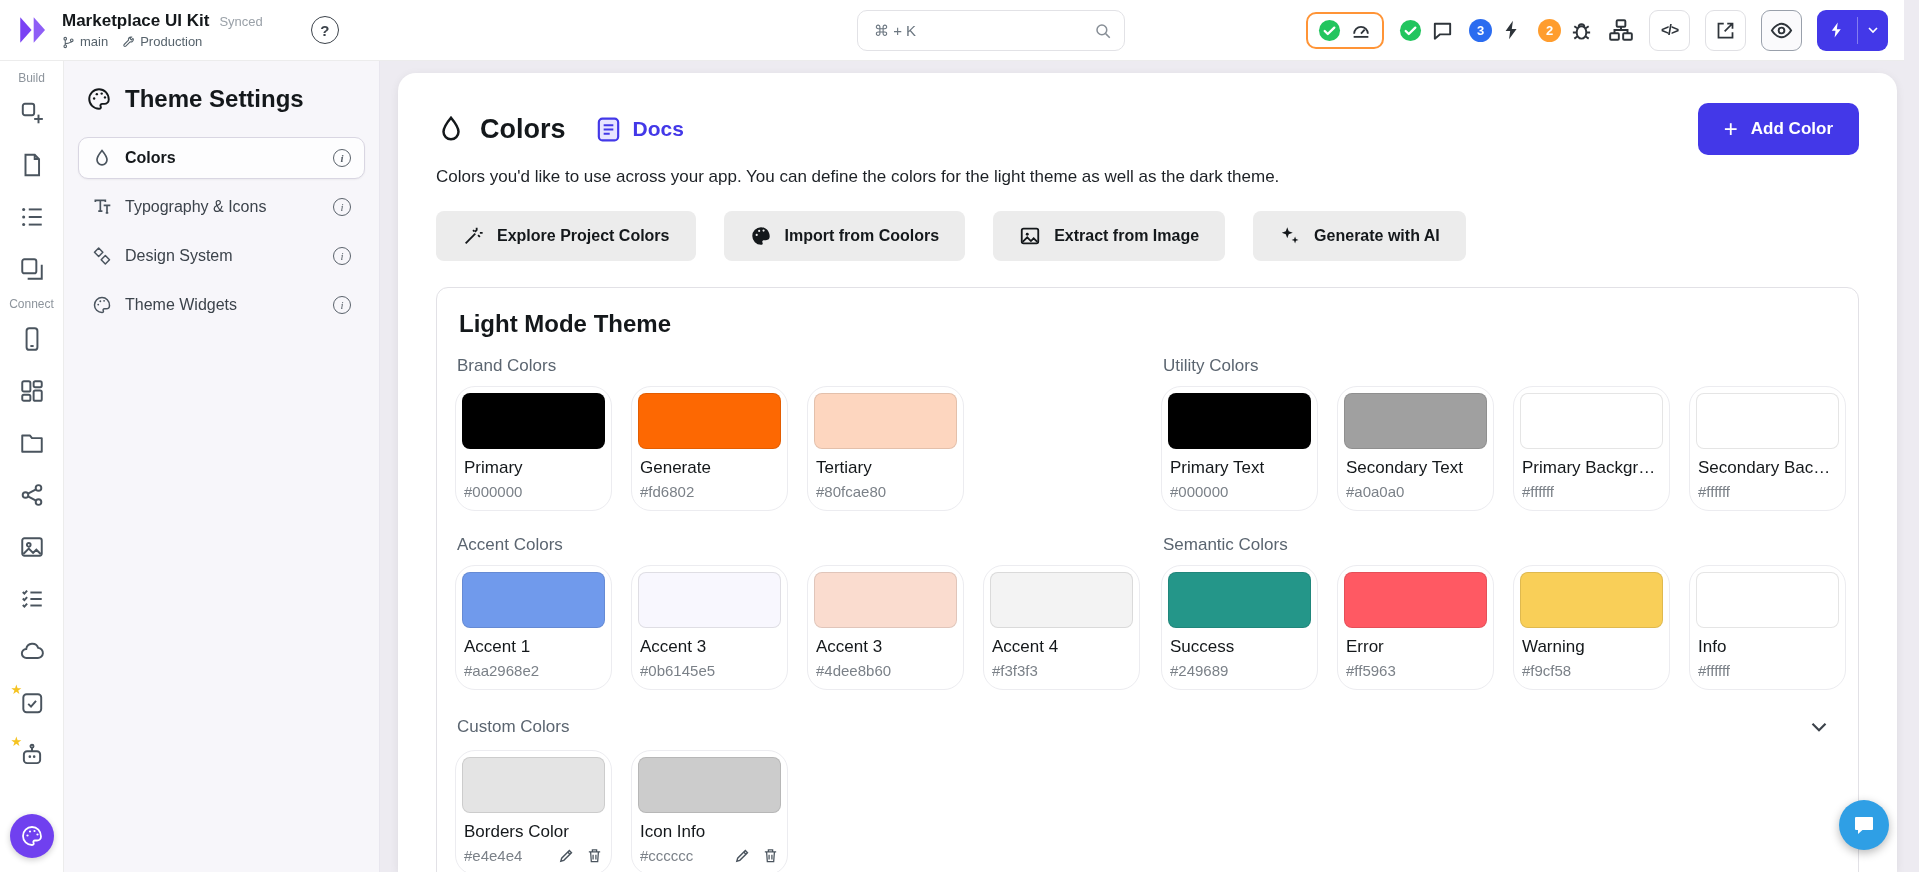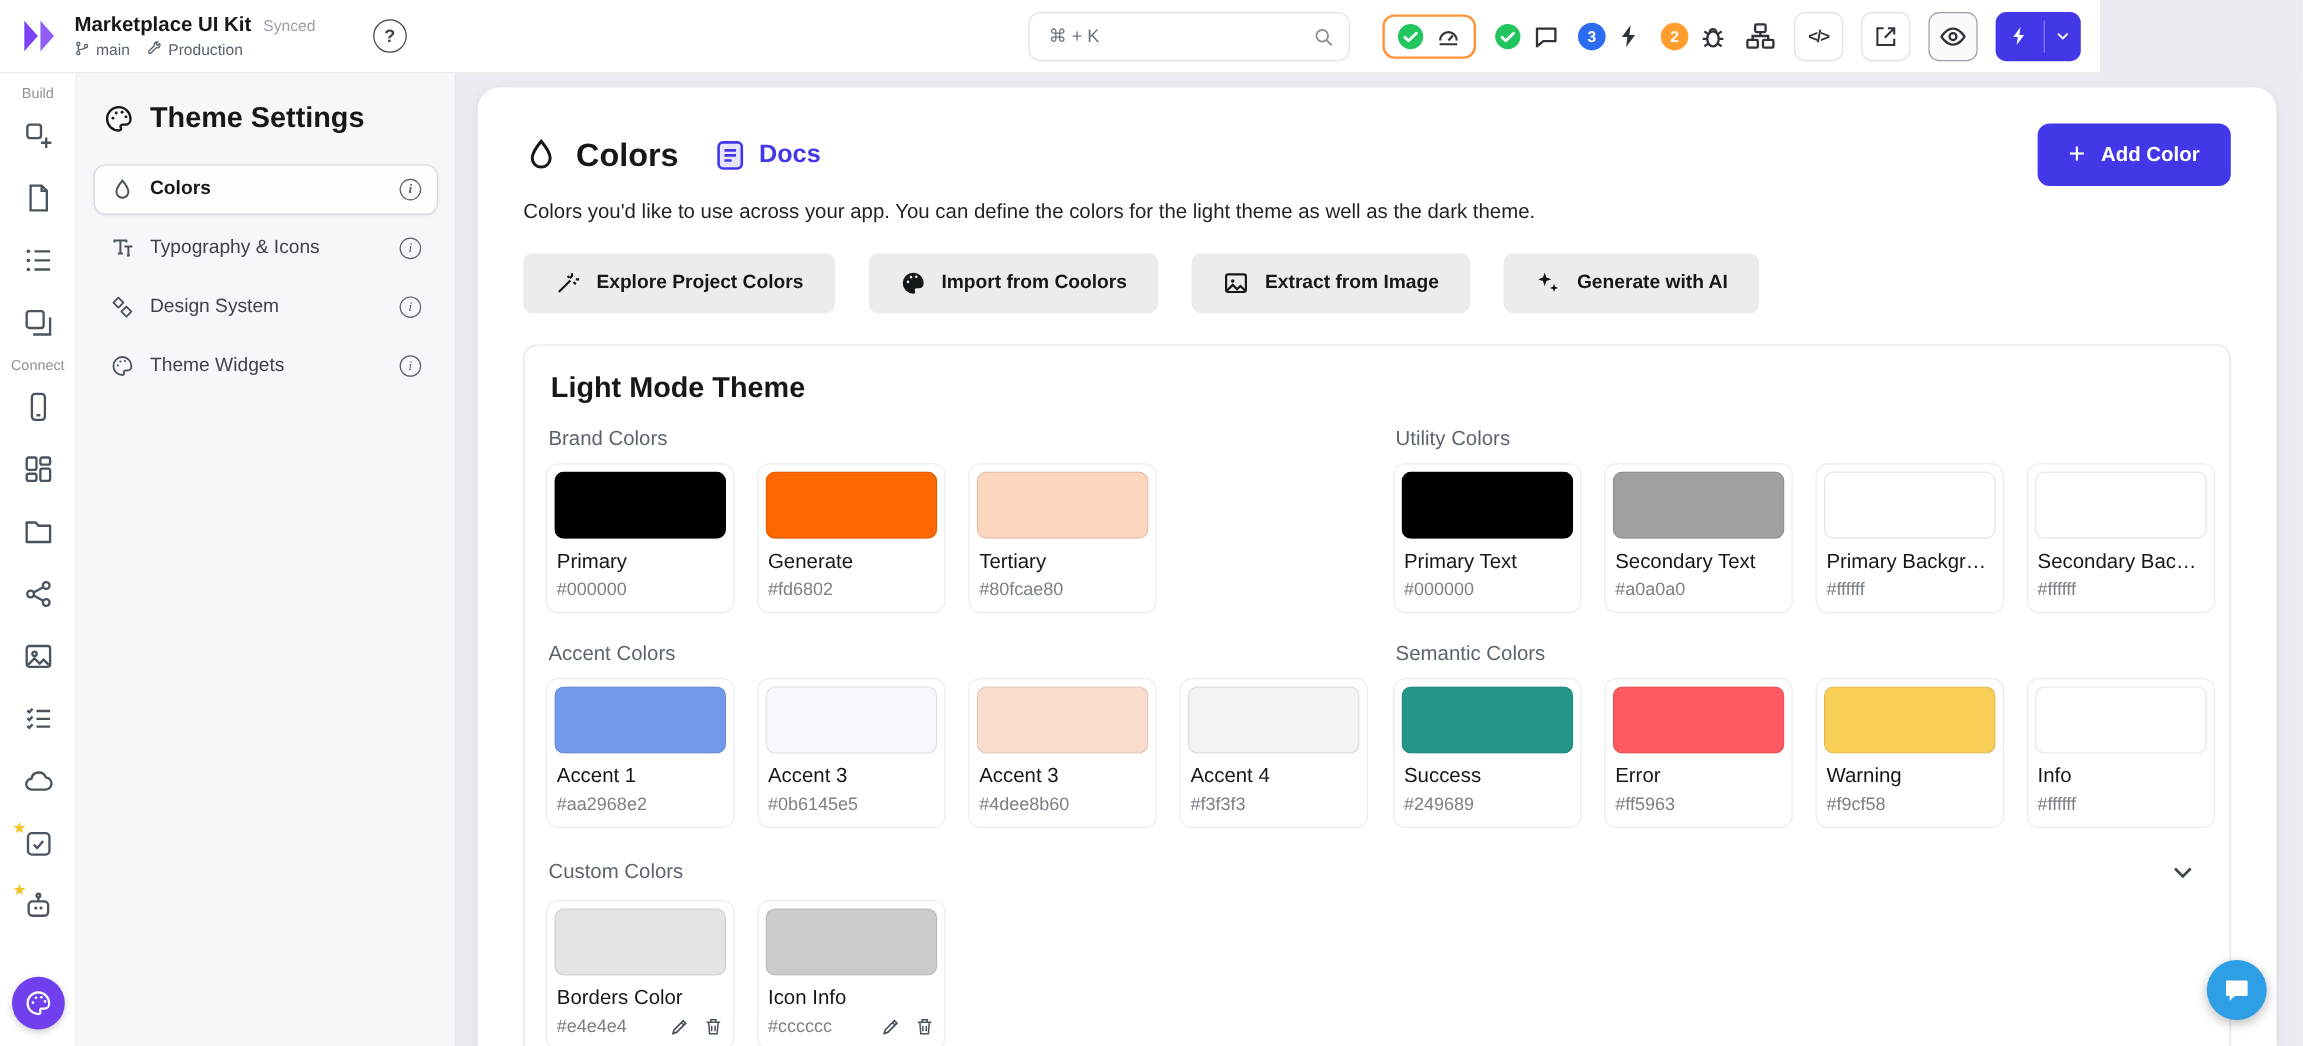--- a/index.html
+++ b/index.html
@@ -1,28 +1,28 @@
 <!DOCTYPE html>
 <html><head>
 <meta charset="utf-8">
 <style>
   *{box-sizing:border-box;margin:0;padding:0}
   html,body{width:1919px;height:872px}
   body{position:relative;overflow:hidden;font-family:"Liberation Sans",sans-serif;background:#edebf1;color:#14181b}
   svg{display:block}
 
   
-  .topbar{position:absolute;top:0;left:0;width:1750px;height:61px;background:#fff;border-bottom:1px solid #ececec;display:flex;align-items:center;padding:0 16px;z-index:30}
+  .topbar{position:absolute;top:0;left:0;width:1904px;height:61px;background:#fff;border-bottom:1px solid #ececec;display:flex;align-items:center;padding:0 16px;z-index:30}
   .logo{width:34px;height:34px;margin-right:12px;cursor:pointer}
   .title-block{display:flex;flex-direction:column;gap:3px}
   .title-row{display:flex;align-items:baseline;gap:10px}
   .project-title{font-size:17px;font-weight:700;color:#14181b}
   .synced{font-size:13px;color:#9aa1a8}
   .meta-row{display:flex;align-items:center;gap:14px;font-size:13px;color:#57636c}
-  .meta-item{display:flex;align-items:flex-start;gap:5px}
+  .meta-item{display:flex;align-items:flex-end;gap:5px}
   .help-btn{width:28px;height:28px;border:1.8px solid #3c434b;border-radius:50%;display:flex;align-items:center;justify-content:center;font-size:15px;font-weight:700;color:#3c434b;margin-left:48px;cursor:pointer;background:#fff}
   .search-box{position:absolute;left:857px;top:10px;width:268px;height:41px;border:1px solid #e2e2e6;border-radius:10px;display:flex;align-items:center;padding:0 12px 0 16px;background:#fff}
   .search-box input{border:none;outline:none;flex:1;font-size:15px;color:#57636c;font-family:inherit;background:transparent}
   .search-box input::placeholder{color:#6b7680;opacity:1}
   .right-cluster{margin-left:auto;display:flex;align-items:center;gap:15px}
   .status-group{display:flex;align-items:center;gap:9px}
   .status-pill{display:flex;align-items:center;gap:9px;border:2px solid #ff9436;border-radius:10px;padding:5px 10px}
   .badge{width:23px;height:23px;border-radius:50%;color:#fff;font-size:13px;font-weight:700;display:flex;align-items:center;justify-content:center;flex:none}
   .badge.blue{background:#2b6cf0}
   .badge.orange{background:#ff9d2e}
@@ -63,21 +63,21 @@
   .add-btn{margin-left:auto;height:52px;background:#4338e8;color:#fff;border:none;border-radius:10px;font-size:17px;font-weight:700;display:flex;align-items:center;gap:13px;padding:0 26px;font-family:inherit;cursor:pointer}
   .add-plus{font-size:24px;font-weight:400;line-height:1}
   .subtitle{font-size:17px;color:#1d2126;margin:2px 0 24px}
   .actions-row{display:flex;gap:28px;margin-bottom:26px}
   .action-btn{height:50px;background:#ececec;border:none;border-radius:8px;display:flex;align-items:center;gap:13px;padding:0 26px;font-size:16px;font-weight:700;color:#14181b;font-family:inherit;cursor:pointer}
   .theme-card{border:1px solid #e2e1e6;border-radius:12px;padding:20px 18px 24px}
   .theme-title{font-size:24px;font-weight:700;margin:2px 0 18px 4px}
   .groups-grid{display:grid;grid-template-columns:706px 1fr;row-gap:24px}
   .group-label{font-size:17px;color:#5b6570;margin:0 0 10px 2px}
   .swatches{display:flex;gap:19px}
-  .swatch{width:157px;background:#fff;border:1px solid #ececf0;border-radius:10px;padding:6px;cursor:pointer}
+  .swatch{width:157px;background:#fff;border:1px solid #ececf0;border-radius:20px;padding:6px;cursor:pointer}
   .swatch-color{height:56px;border-radius:8px;border:1px solid rgba(0,0,0,.10)}
   .swatch-name{font-size:17px;color:#14181b;margin:9px 2px 0;white-space:nowrap;overflow:hidden;text-overflow:ellipsis}
   .swatch-hex-row{display:flex;align-items:center;margin:4px 2px 3px;height:19px}
   .swatch-hex{font-size:15px;color:#7b8188}
   .swatch-act{margin-left:auto;display:flex;gap:11px;color:#4a545e}
   .group-custom{grid-column:1/-1}
   .custom-label-row{display:flex;align-items:center;margin-bottom:10px}
   .collapse-chevron{margin-left:auto;margin-right:14px;width:26px;height:26px;color:#3c434b;cursor:pointer}
   .chat-fab{position:absolute;right:30px;bottom:22px;width:50px;height:50px;border-radius:50%;background:#2f9fe5;display:flex;align-items:center;justify-content:center;box-shadow:0 3px 10px rgba(0,0,0,.28);cursor:pointer;z-index:40;color:#fff}
 </style>

